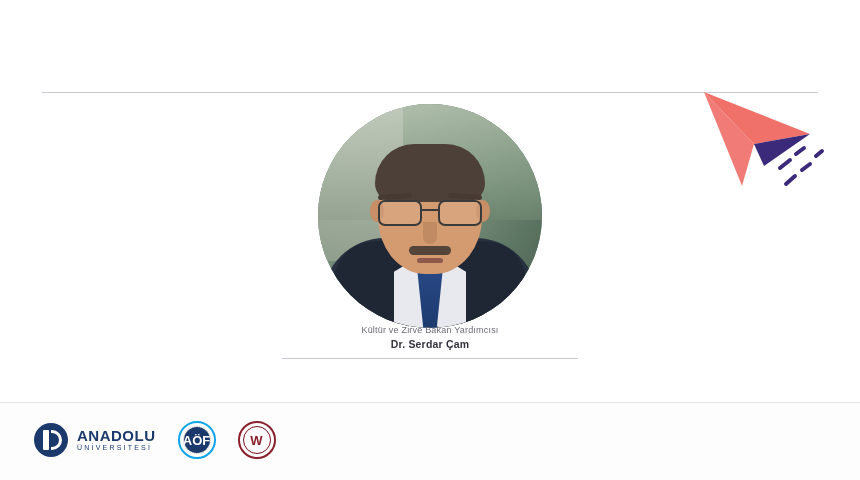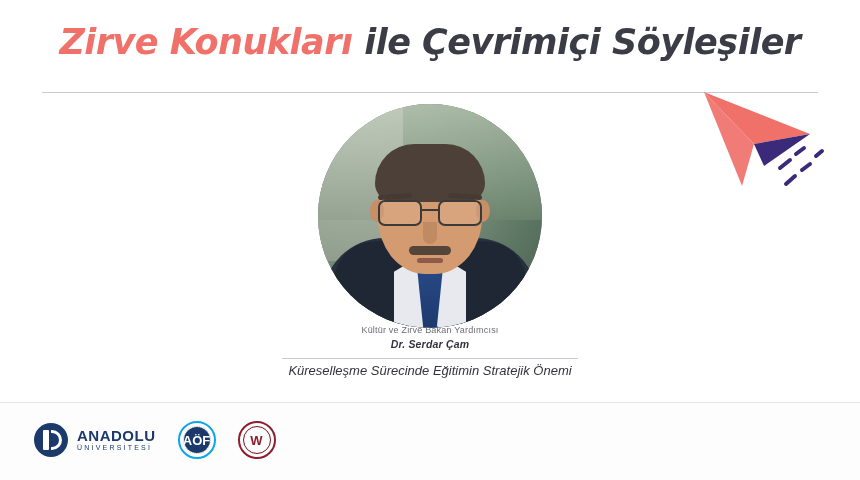--- a/index.html
+++ b/index.html
@@ -241,21 +241,20 @@
   .caption-name {
     position: absolute;
     top: 338px;
     left: 0;
     width: 860px;
     text-align: center;
     font-size: 10.5px;
     font-weight: bold;
     color: #33333d;
     letter-spacing: .2px;
-    font-style: italic;
   }
   .caption-rule {
     position: absolute;
     top: 358px;
     left: 282px;
     width: 296px;
     height: 1px;
     background: #c9c9d1;
   }
   .caption-topic {
@@ -373,26 +372,20 @@
     inset: 3px;
     border-radius: 50%;
     border: 1px dotted rgba(0,0,0,.25);
   }
 </style>
 </head>
 <body>
 
 <div class="poster">
 
-  <div class="title-wrap">
-    <div class="title">
-      <span class="accent">Zirve Konukları</span>
-      <span class="dark">ile Çevrimiçi Söyleşiler</span>
-    </div>
-  </div>
   <div class="title-rule"></div>
 
   <div class="plane">
     <svg width="130" height="110" viewBox="0 0 130 110" xmlns="http://www.w3.org/2000/svg">
       <polygon points="6,4 112,46 56,56" fill="#f0706a"></polygon>
       <polygon points="6,4 56,56 44,98" fill="#f0706a" opacity="0.92"></polygon>
       <polygon points="56,56 112,46 66,78" fill="#3b2a7a"></polygon>
       <g stroke="#3b2a7a" stroke-width="4" stroke-linecap="round">
         <line x1="82" y1="80" x2="92" y2="72"></line>
         <line x1="98" y1="66" x2="106" y2="60"></line>
@@ -426,21 +419,20 @@
       <div class="bridge"></div>
     </div>
     <div class="nose"></div>
     <div class="moustache"></div>
     <div class="mouth"></div>
   </div>
 
   <div class="caption-role">Kültür ve Zirve Bakan Yardımcısı</div>
   <div class="caption-name">Dr. Serdar Çam</div>
   <div class="caption-rule"></div>
-  <div class="caption-topic">Küreselleşme Sürecinde Eğitimin Stratejik Önemi</div>
 
   <div class="footer-rule"></div>
   <div class="footer">
     <div class="logos">
 
       <div class="logo-anadolu">
         <div class="an-mark"></div>
         <div class="an-text">
           <div class="an-name">ANADOLU</div>
           <div class="an-sub">ÜNİVERSİTESİ</div>

